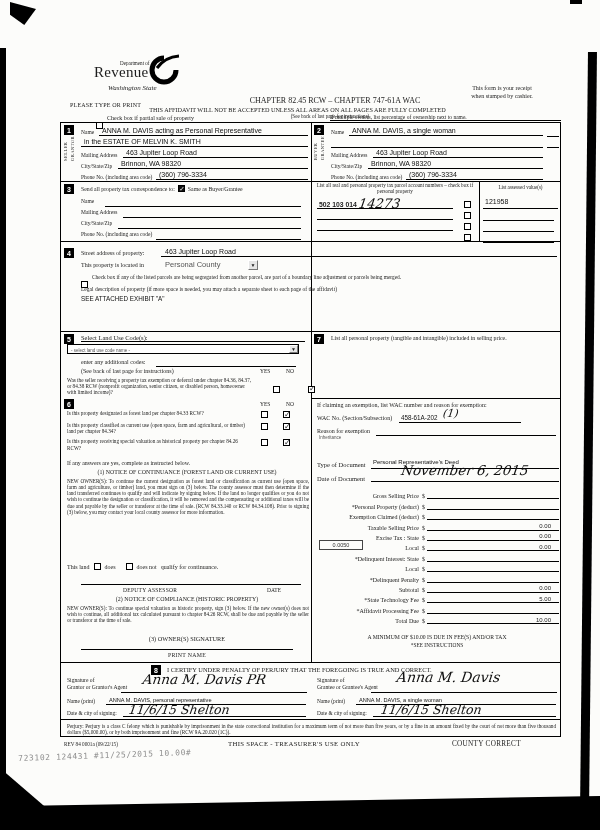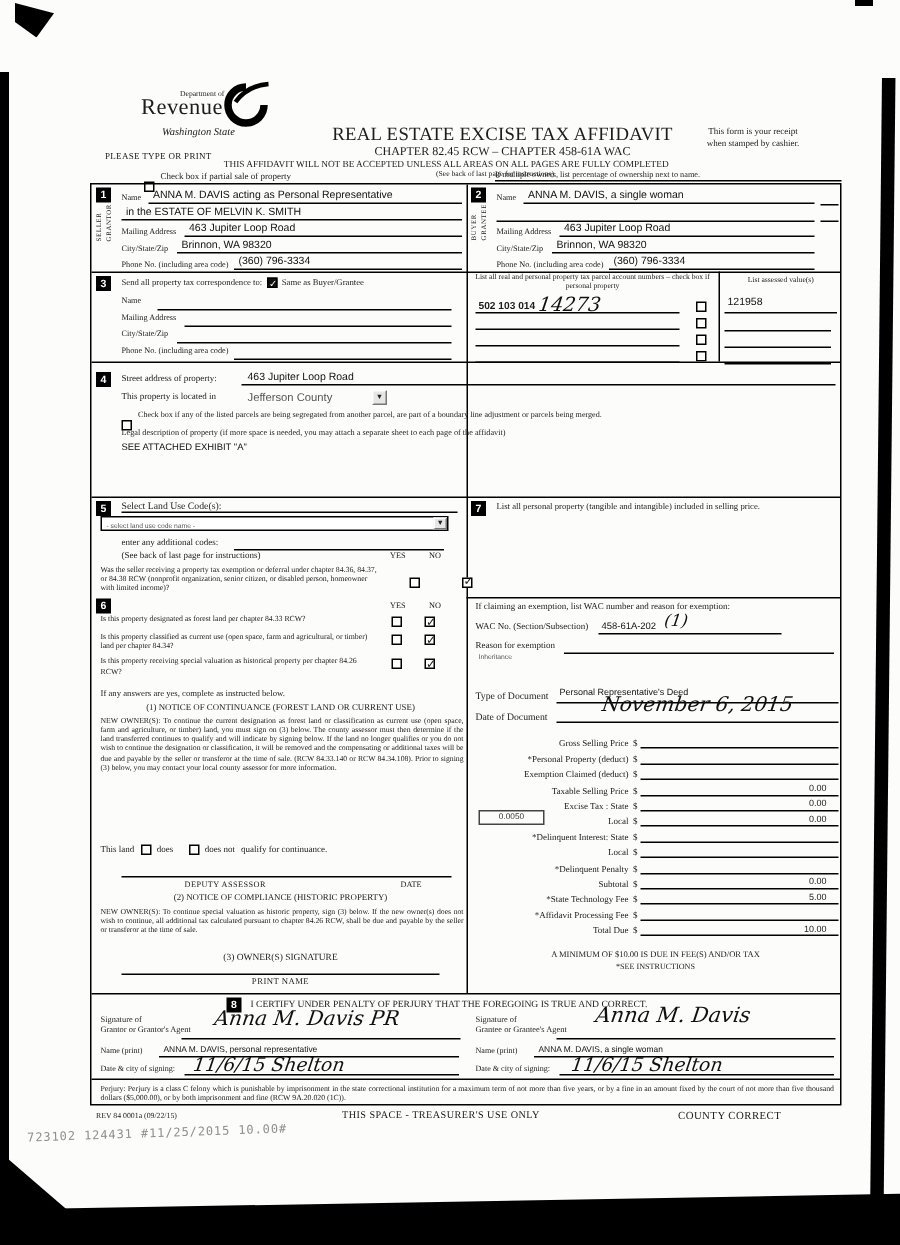--- a/index.html
+++ b/index.html
@@ -88,22 +88,21 @@
   
   <div class="abs s5" style="left:120px;top:60px">Department of</div>
   <div class="abs b" style="left:94px;top:64px;font-size:15px;letter-spacing:.3px">Revenue</div>
   <svg class="abs" style="left:148px;top:54px" width="32" height="32" viewBox="0 0 32 32">
     <path d="M16 4 a12 12 0 1 0 12 12" fill="none" stroke="#000" stroke-width="5"></path>
     <path d="M9 14 q8 -11 22 -12" fill="none" stroke="#000" stroke-width="3"></path>
   </svg>
   <div class="abs" style="left:108px;top:84px;font-size:7px;font-style:italic">Washington State</div>
   <div class="abs s6" style="left:70px;top:102px;letter-spacing:.2px">PLEASE TYPE OR PRINT</div>
 
-  <div class="abs b ctr" style="left:170px;top:82px;width:330px;font-size:12.5px;letter-spacing:.2px">REAL ESTATE EXCISE TAX AFFIDAVIT</div>
-  <div class="abs ctr" style="left:170px;top:96px;width:330px;font-size:8px">CHAPTER 82.45 RCW – CHAPTER 458-61A WAC</div>
+  <div class="abs ctr" style="left:170px;top:96px;width:330px;font-size:8px">CHAPTER 82.45 RCW – CHAPTER 747-61A WAC</div>
   <div class="abs b ctr" style="left:75px;top:106px;width:445px;font-size:6.2px">THIS AFFIDAVIT WILL NOT BE ACCEPTED UNLESS ALL AREAS ON ALL PAGES ARE FULLY COMPLETED</div>
   <div class="abs ctr s5" style="left:200px;top:113px;width:260px">(See back of last page for instructions)</div>
   <div class="abs ctr s6" style="left:452px;top:85px;width:100px">This form is your receipt</div>
   <div class="abs ctr s6" style="left:452px;top:93px;width:100px">when stamped by cashier.</div>
 
   <span class="cb abs" style="left:96px;top:115px"></span>
   <div class="abs s6" style="left:107px;top:115px">Check box if partial sale of property</div>
   <div class="abs s55" style="left:330px;top:114px;width:231px;border-bottom:.8px solid #000">If multiple owners, list percentage of ownership next to name.</div>
 
   
@@ -216,21 +215,21 @@
         <div class="a-line"></div>
         <div class="a-line"></div>
       </div>
 
     
     <div class="numbox" style="left:3px;top:125px">4</div>
     <div class="abs s6" style="left:20px;top:127px">Street address of property:</div>
     <div class="abs typed s7 b" style="left:104px;top:125px">463 Jupiter Loop Road</div>
     <div class="uline" style="left:100px;top:133px;width:396px"></div>
     <div class="abs s6" style="left:20px;top:139px">This property is located in</div>
-    <div class="abs typed gray" style="left:104px;top:137px;font-size:7.5px">Jefferson County</div>
+    <div class="abs typed gray" style="left:104px;top:137px;font-size:7.5px">Personal County</div>
     <div class="ddbtn" style="left:187px;top:137px">▼</div>
     <span class="cb abs" style="left:20px;top:151px"></span>
     <div class="abs" style="left:31px;top:151px;width:455px;font-size:5.4px">Check box if any of the listed parcels are being segregated from another parcel, are part of a boundary line adjustment or parcels being merged.</div>
     <div class="abs s55" style="left:20px;top:163px;width:440px">Legal description of property (if more space is needed, you may attach a separate sheet to each page of the affidavit)</div>
     <div class="abs typed" style="left:20px;top:172px;font-size:6.3px">SEE ATTACHED EXHIBIT "A"</div>
 
     
     <div class="numbox" style="left:3px;top:211px">5</div>
     <div class="abs s65" style="left:20px;top:211px;width:224px;border-bottom:.8px solid #000">Select Land Use Code(s):</div>
     <div class="dropdown" style="left:6px;top:221px;width:232px;height:10px">

